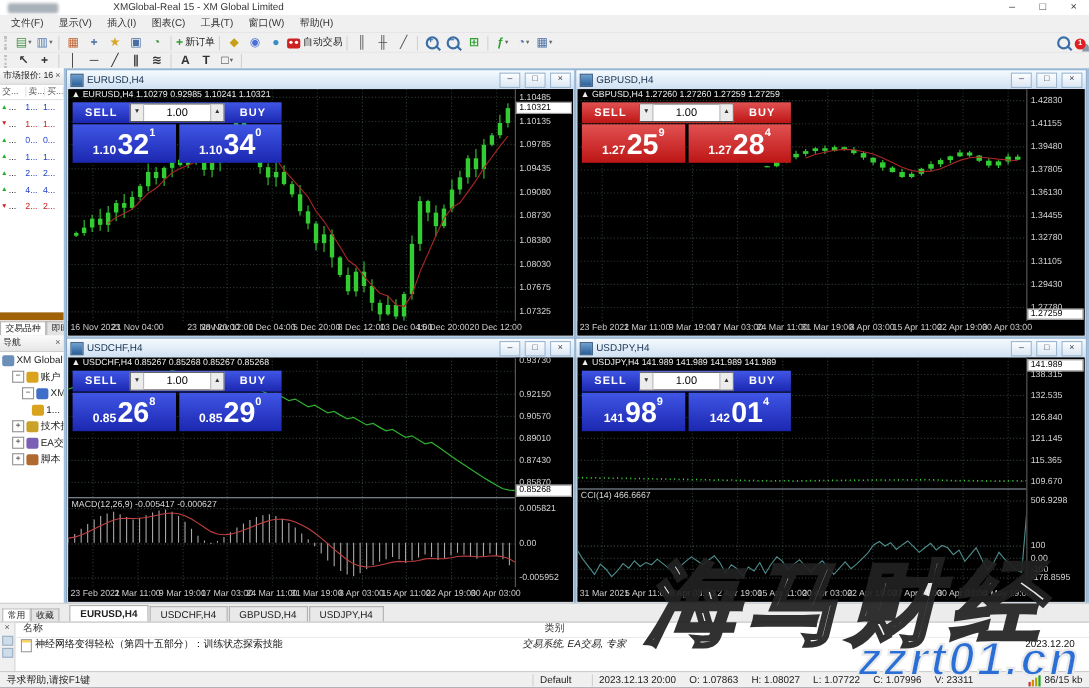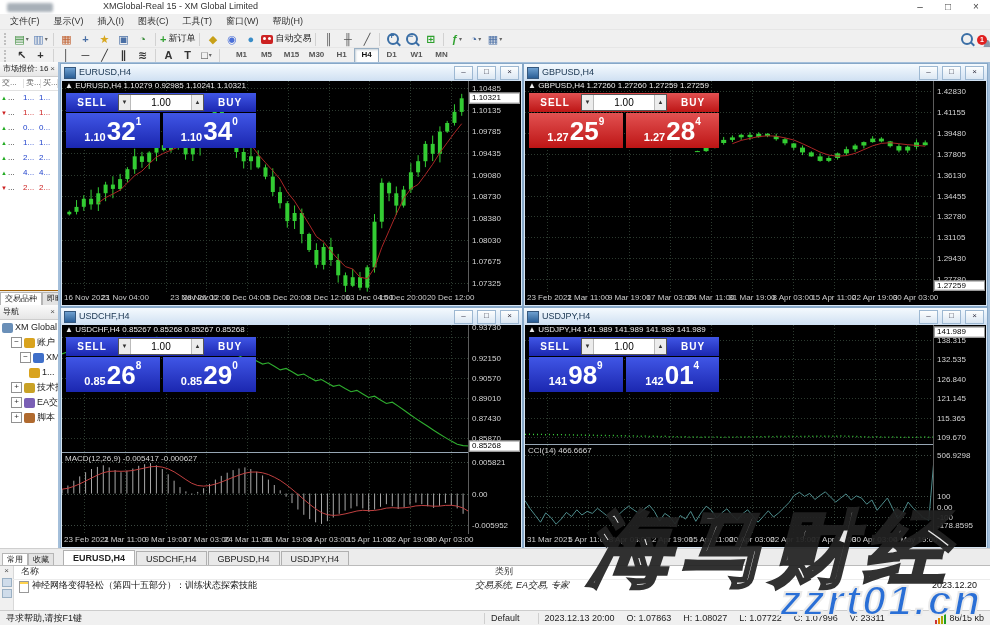--- a/index.html
+++ b/index.html
@@ -40,21 +40,21 @@
   #mw{top:0;height:243px;border-bottom:1px solid #c4c4c4;}
   #nv{top:243px;bottom:0;}
   .panel-tb{height:14px;background:linear-gradient(#fbfbfb,#e6e6e6);border-bottom:1px solid #cdcdcd;display:flex;align-items:center;font-size:8px;padding:0 3px;color:#222;white-space:nowrap;}
   .panel-x{margin-left:auto;font-size:8px;color:#555;}
   .mw-head{display:flex;height:13px;font-size:8px;color:#555;border-bottom:1px solid #e2e2e2;align-items:center;}
   .mw-head span{border-right:1px solid #e2e2e2;padding-left:2px;overflow:hidden;white-space:nowrap;}
   .mw-row{display:flex;height:15px;align-items:center;font-size:8px;white-space:nowrap;}
   .mw-row .ar{width:8px;text-align:center;font-size:6px;}
   .mw-row .sy{width:15px;color:#111;overflow:hidden;}
   .mw-row .va{width:16px;overflow:hidden;}
-  .mw-tabs{position:absolute;bottom:0;left:0;right:0;height:14px;display:flex;align-items:flex-end;background:#ececec;border-top:1px solid #a16207;overflow:hidden;}
+  .mw-tabs{position:absolute;bottom:0;left:0;right:0;height:14px;display:flex;align-items:flex-end;background:#ececec;border-top:7px solid #a16207;overflow:hidden;}
   .ltab{padding:0 4px;height:12px;line-height:12px;border:1px solid #b5b5b5;border-bottom:none;background:#e3e3e3;font-size:8px;white-space:nowrap;}
   .ltab.active{background:#fff;}
   .tree-row{display:flex;align-items:center;height:15px;font-size:9px;white-space:nowrap;overflow:hidden;}
   .texp{width:9px;height:9px;border:1px solid #919191;background:#fff;font-size:8px;line-height:7px;text-align:center;color:#333;margin-right:2px;flex:none;}
   .tico{width:11px;height:10px;border-radius:2px;margin-right:2px;flex:none;}
   
   .mdi{position:absolute;top:62px;left:58px;right:0;bottom:77px;background:#a4bfda;}
   .cw{position:absolute;border:1px solid #86a7c7;background:#d6e4f2;}
   .cw-tb{height:17px;display:flex;align-items:center;padding:0 3px;background:linear-gradient(#f5fafe,#cfe0f2);font-size:9px;color:#17334f;gap:3px;}
   .cw-ico{width:10px;height:10px;background:linear-gradient(#6ea0d0,#2a5e96);border:1px solid #35587e;flex:none;}
@@ -267,31 +267,20 @@
           <span class="g" style="color: rgb(51, 51, 51);">A</span>
         </span>
         <span class="tbi">
           <span class="g" style="color: rgb(51, 51, 51);">T</span>
         </span>
         <span class="tbi">
           <span class="g" style="color: rgb(51, 51, 51);">□</span>
           <span class="dd">▾</span>
         </span>
         <span class="tsep"></span>
-      </span>
-    <span id="tf-items" style="display:flex;align-items:center;margin-left:6px;">
-        <span class="tf">M1</span>
-        <span class="tf">M5</span>
-        <span class="tf">M15</span>
-        <span class="tf">M30</span>
-        <span class="tf">H1</span>
-        <span class="tf active">H4</span>
-        <span class="tf">D1</span>
-        <span class="tf">W1</span>
-        <span class="tf">MN</span>
       </span>
   </div>
 
   <div class="left">
     <div class="panel" id="mw">
       <div class="panel-tb">
         <span>市场报价: 16</span>
         <span class="panel-x">×</span>
       </div>
       <div class="mw-head" id="mw-head">

